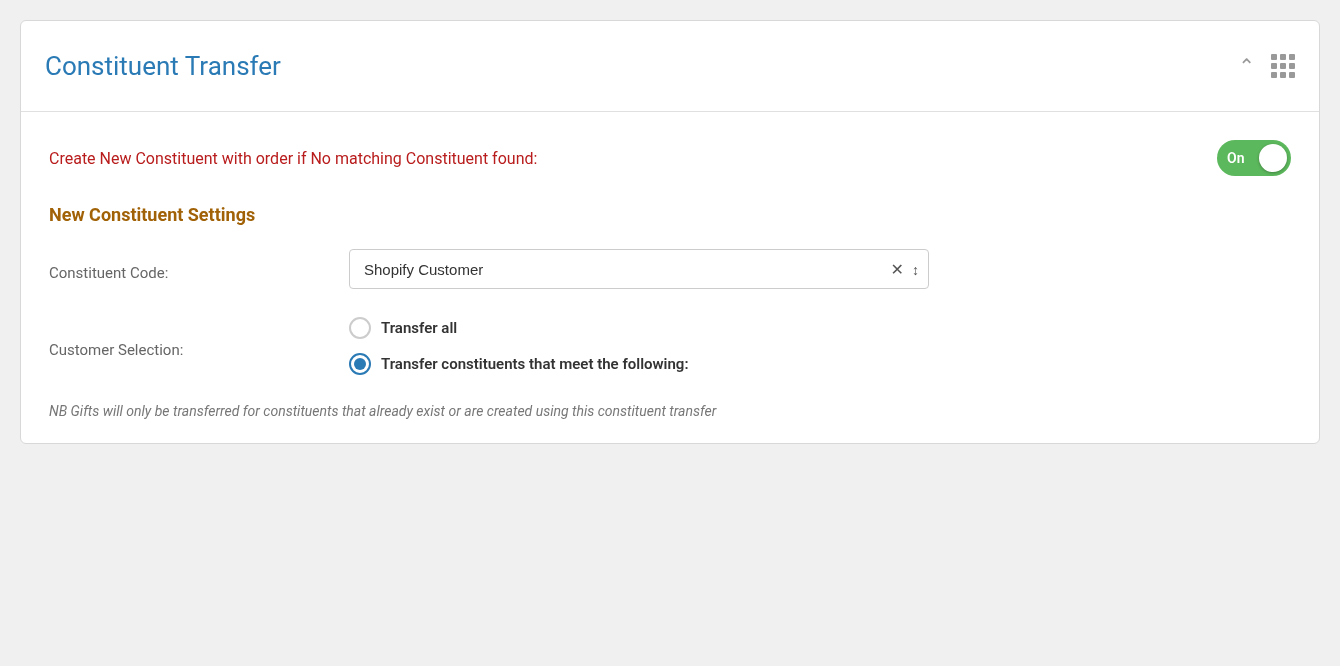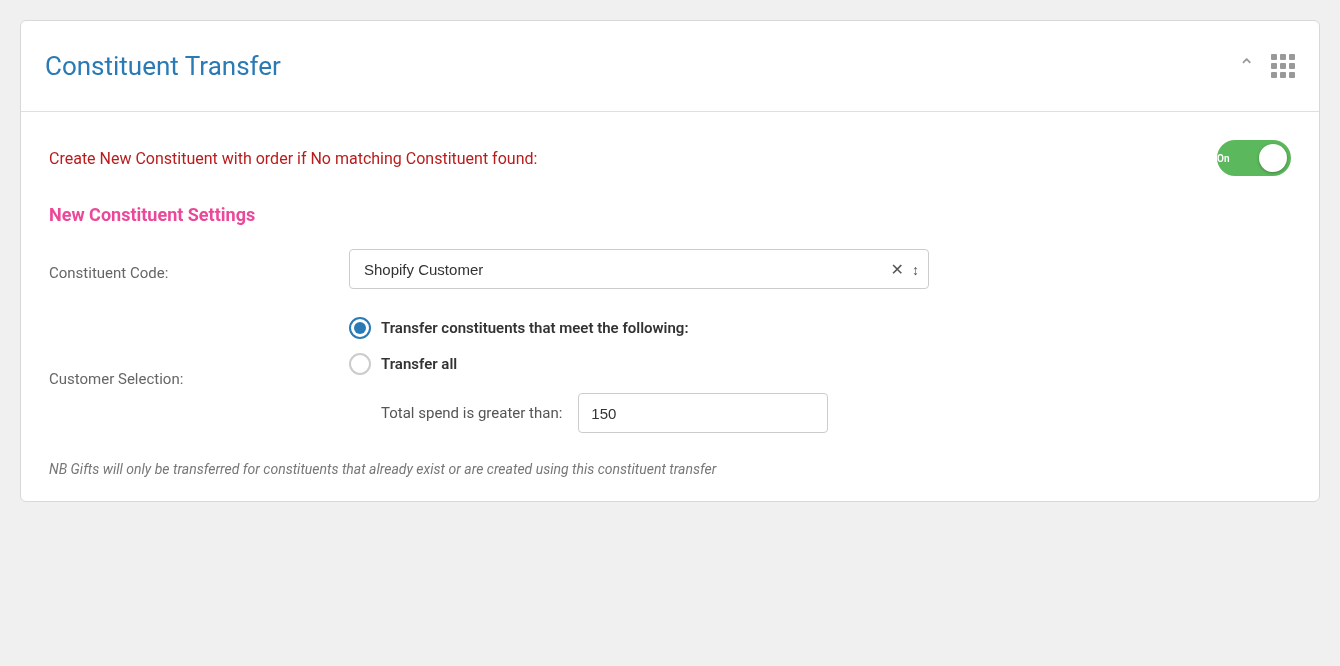--- a/index.html
+++ b/index.html
@@ -82,37 +82,38 @@
       width: 74px;
       height: 36px;
       border-radius: 18px;
       background: #5cb85c;
       position: relative;
       display: flex;
       align-items: center;
     }
     .toggle-label-on {
       color: #fff;
-      font-size: 10px;
+      font-size: 14px;
       font-weight: 600;
+      margin-left: 10px;
     }
     .toggle-thumb {
       position: absolute;
       right: 4px;
       top: 4px;
       width: 28px;
       height: 28px;
       border-radius: 50%;
       background: #fff;
       box-shadow: 0 1px 3px rgba(0,0,0,0.3);
     }
     .section-heading {
       font-size: 18px;
       font-weight: 700;
-      color: #ec4899;
+      color: #a16207;
       margin-bottom: 24px;
     }
     .form-row {
       display: flex;
       align-items: center;
       margin-bottom: 28px;
     }
     .form-label {
       font-size: 15px;
       color: #666;
@@ -280,33 +281,29 @@
         </div>
       </div>
     </div>
 
     <div class="form-row">
       <label class="form-label">Customer Selection:</label>
       <div class="form-control-area">
         <div class="radio-group">
 
           <div class="radio-option">
+            <div class="radio-circle"></div>
+            <span class="radio-label">Transfer all</span>
+          </div>
+
+          <div class="radio-option">
             <div class="radio-circle selected"></div>
             <span class="radio-label">Transfer constituents that meet the following:</span>
           </div>
 
-          <div class="radio-option">
-            <div class="radio-circle"></div>
-            <span class="radio-label">Transfer all</span>
-          </div>
-
-          <div class="sub-condition">
-            <span class="sub-condition-text">Total spend is greater than:</span>
-            <input type="text" class="sub-condition-input" value="150" style="">
-          </div>
 
         </div>
       </div>
     </div>
 
     <p class="note-text">NB Gifts will only be transferred for constituents that already exist or are created using this constituent transfer</p>
 
   </div>
 </div>
 

